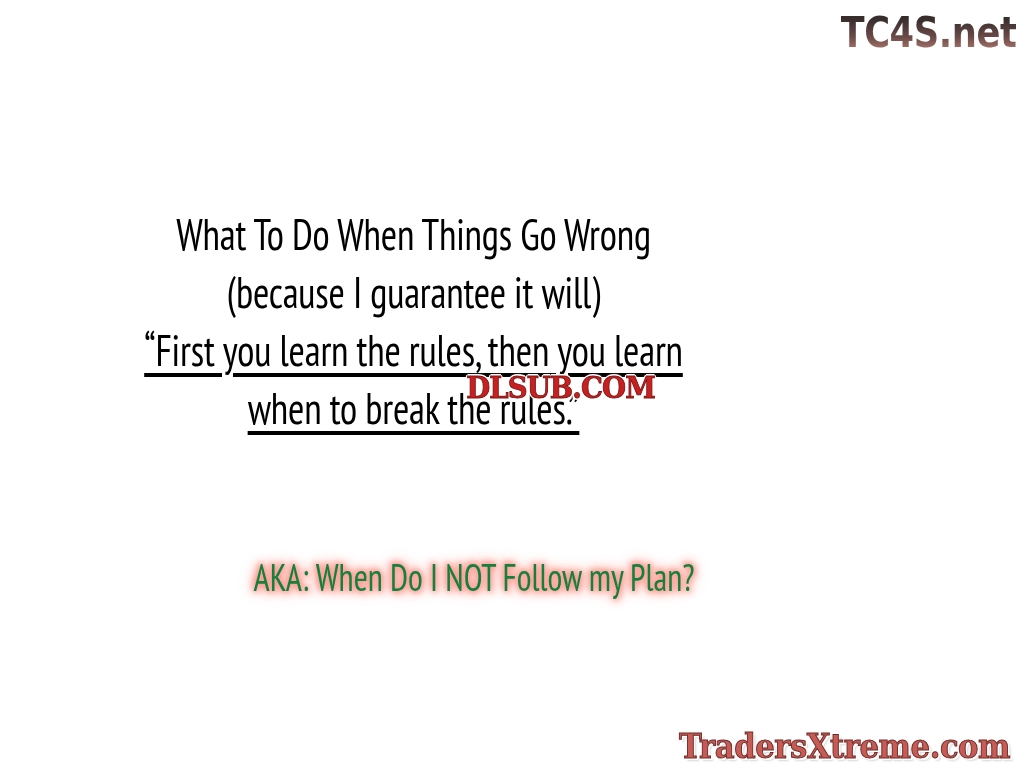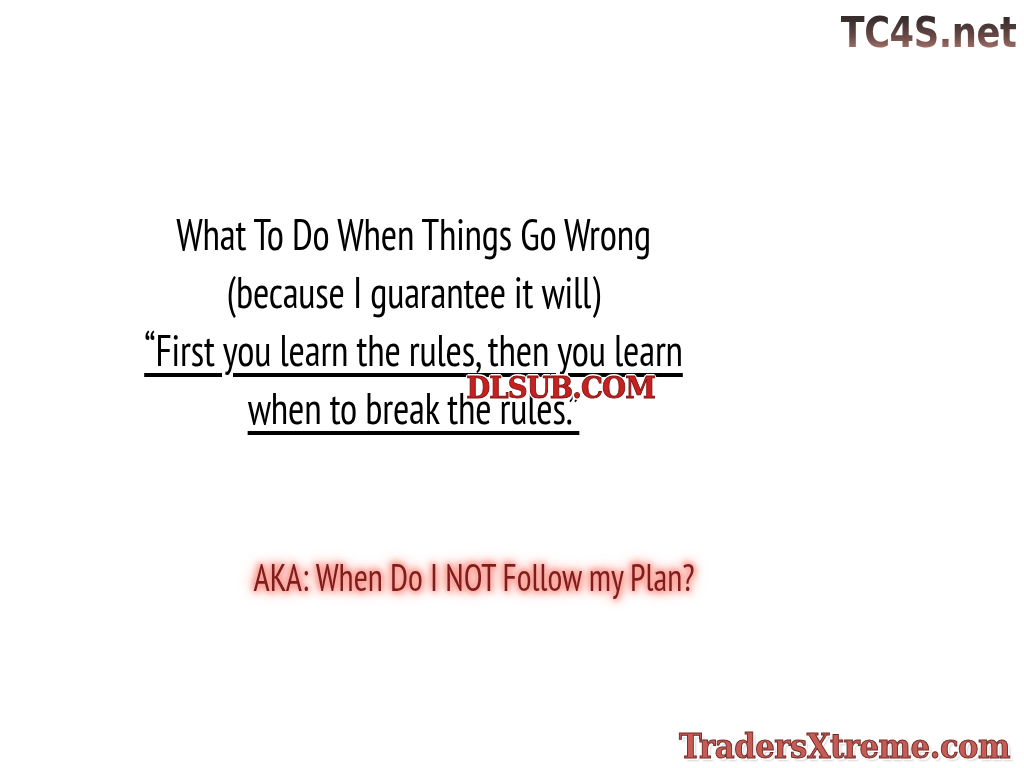--- a/index.html
+++ b/index.html
@@ -108,21 +108,21 @@
   
   #aka-line {
     position: absolute;
     left: 0;
     top: 545px;
     width: 948px;
     text-align: center;
     font-family: "PT Sans Narrow", "Liberation Sans Narrow", "DejaVu Sans Condensed", "Liberation Sans", sans-serif;
     font-size: 38px;
     line-height: 48px;
-    color: #7f1d1d;
+    color: #15803d;
     white-space: nowrap;
   }
   #aka-line .glow {
     display: inline-block;
     transform: scaleX(0.9);
     text-shadow:
        0 0 6px #f79b91,
        0 0 10px #f79b91,
        0 0 14px #f7a79e,
        0 0 20px #fab9b1,

